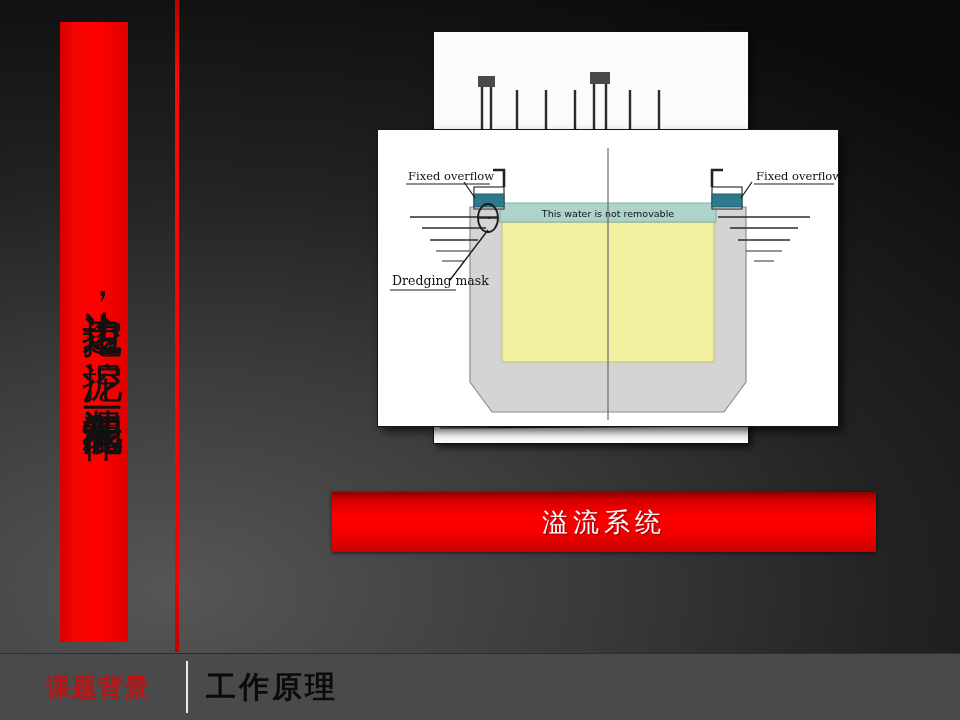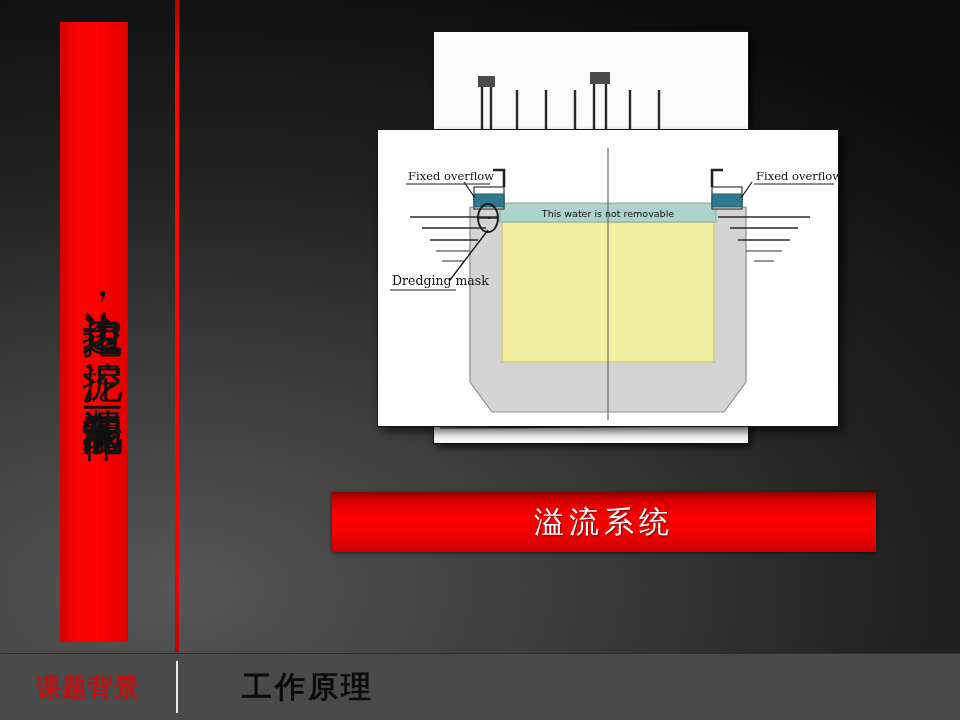--- a/index.html
+++ b/index.html
@@ -88,21 +88,21 @@
     height: 60px;
     background: linear-gradient(to bottom, #8e0000 0%, #d50000 14%, #ff0000 42%, #f00000 72%, #c90000 100%);
     display: flex;
     align-items: center;
     justify-content: center;
     box-shadow: 0 1px 4px rgba(0,0,0,0.6);
   }
   .banner span {
     color: #fdfdfd;
     font-family: Liberation Serif, serif;
-    font-size: 30px;
+    font-size: 26px;
     letter-spacing: 5px;
     text-shadow: 1px 1px 2px rgba(0,0,0,0.45);
   }
 
   
   .footer {
     position: absolute;
     left: 0;
     bottom: 0;
     width: 960px;
@@ -113,34 +113,34 @@
     align-items: center;
   }
   .footer-left {
     width: 176px;
     text-align: center;
     color: #c01212;
     font-family: "DejaVu Sans", "Liberation Sans", sans-serif;
     font-size: 25px;
     font-weight: bold;
     letter-spacing: 1px;
+    margin-left: 10px;
   }
   .footer-div {
     width: 2px;
     height: 52px;
     background: #e9e9e9;
   }
   .footer-right {
     padding-left: 18px;
     color: #0b0b0b;
     font-family: "DejaVu Sans", "Liberation Sans", sans-serif;
     font-size: 30px;
     font-weight: bold;
     letter-spacing: 3px;
-    margin-left: 46px;
   }
 </style>
 </head>
 <body>
 
 <div id="slide">
 
   <div class="vtitle">边走边挖，挖泥、装泥和卸泥于一体</div>
 
   <div class="vrule"></div>

